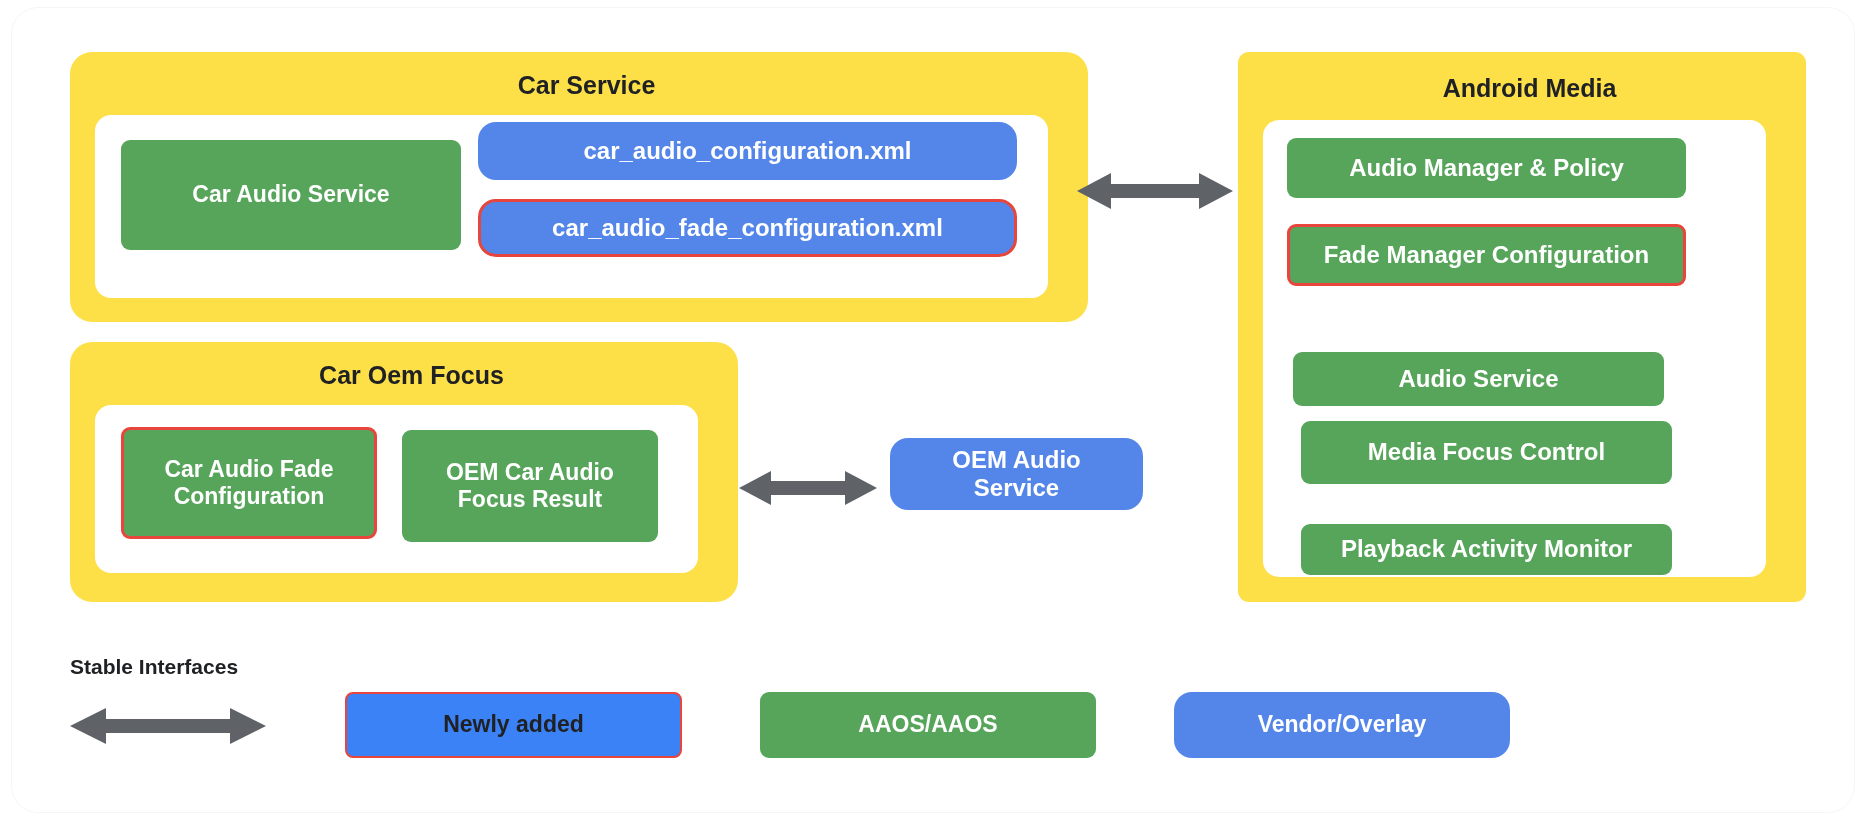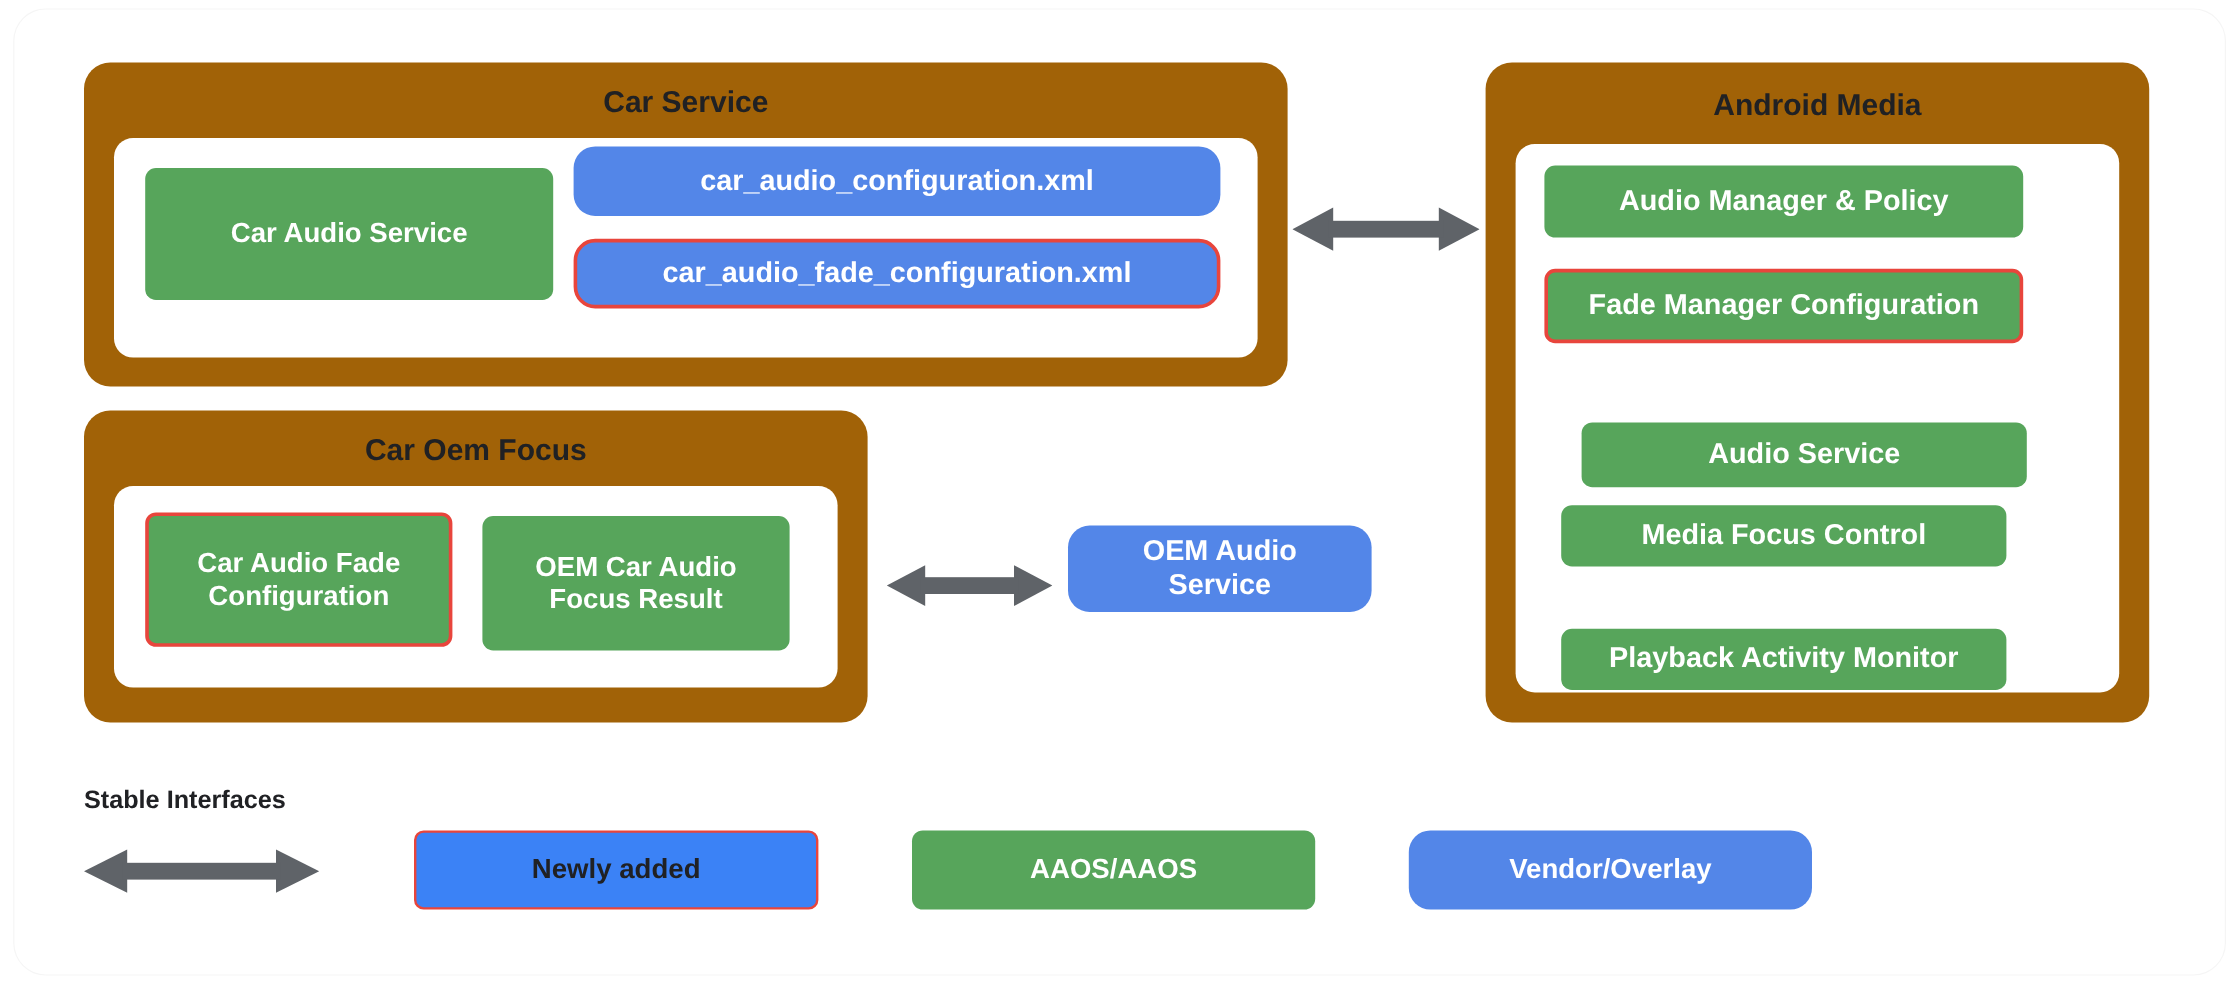--- a/index.html
+++ b/index.html
@@ -9,21 +9,21 @@
 
   
   .outer-card{
     position:absolute;left:12px;top:8px;width:1842px;height:804px;
     background:#ffffff;border-radius:26px;
     box-shadow:0 0 0 1px rgba(0,0,0,0.04);
   }
 
   
   .group{
-    position:absolute;background:#a16207;border-radius:22px;
+    position:absolute;background:#fde047;border-radius:22px;padding-left:15px;
   }
   .group-title{
     text-align:center;font-weight:bold;color:#202124;
     font-family:"Liberation Sans",sans-serif;
   }
   .inner-card{
     position:absolute;background:#ffffff;border-radius:16px;
   }
 
   
@@ -71,31 +71,31 @@
     <div class="group-title" style="margin-top:19px;font-size:25px;">Car Oem Focus</div>
     <div class="inner-card" style="left:25px;top:63px;width:603px;height:168px;">
       <div class="node green outlined" style="left:26px;top:22px;width:256px;height:112px;font-size:23px;padding:0 16px;">Car Audio Fade Configuration</div>
 
       <div class="node green" style="left:307px;top:25px;width:256px;height:112px;font-size:23px;padding:0 16px;">OEM Car Audio Focus Result</div>
     </div>
   </div>
 
   <div class="node blue" style="left:890px;top:438px;width:253px;height:72px;font-size:24px;padding:0 18px;">OEM Audio Service</div>
 
-  <div class="group" style="left:1238px;top:52px;width:553px;height:550px;">
+  <div class="group" style="left:1238px;top:52px;width:553px;height:550px;border-radius:11px;">
     <div class="group-title" style="margin-top:22px;font-size:25px;">Android Media</div>
     <div class="inner-card" style="left:25px;top:68px;width:503px;height:457px;">
 
       <div class="node green" style="left:24px;top:18px;width:399px;height:60px;font-size:24px;">Audio Manager &amp; Policy</div>
 
       <div class="node green outlined" style="left:24px;top:104px;width:399px;height:62px;font-size:24px;">Fade Manager Configuration</div>
 
-      <div class="node green" style="left:55px;top:232px;width:371px;height:54px;font-size:24px;">Audio Service</div>
+      <div class="node green" style="left:30px;top:232px;width:371px;height:54px;font-size:24px;">Audio Service</div>
 
-      <div class="node green" style="left:38px;top:301px;width:371px;height:51px;font-size:24px;">Media Focus Control</div>
+      <div class="node green" style="left:38px;top:301px;width:371px;height:63px;font-size:24px;">Media Focus Control</div>
 
       <div class="node green" style="left:38px;top:371px;width:371px;height:51px;font-size:24px;margin-top:33px;">Playback Activity Monitor</div>
     </div>
   </div>
 
   <div class="arrow" style="left:1077px;top:170px;">
     <svg width="156" height="42" viewBox="0 0 156 42" aria-hidden="true">
       <g fill="#5F6368">
         <polygon points="0,21 34,3 34,39"></polygon>
         <polygon points="156,21 122,3 122,39"></polygon>

